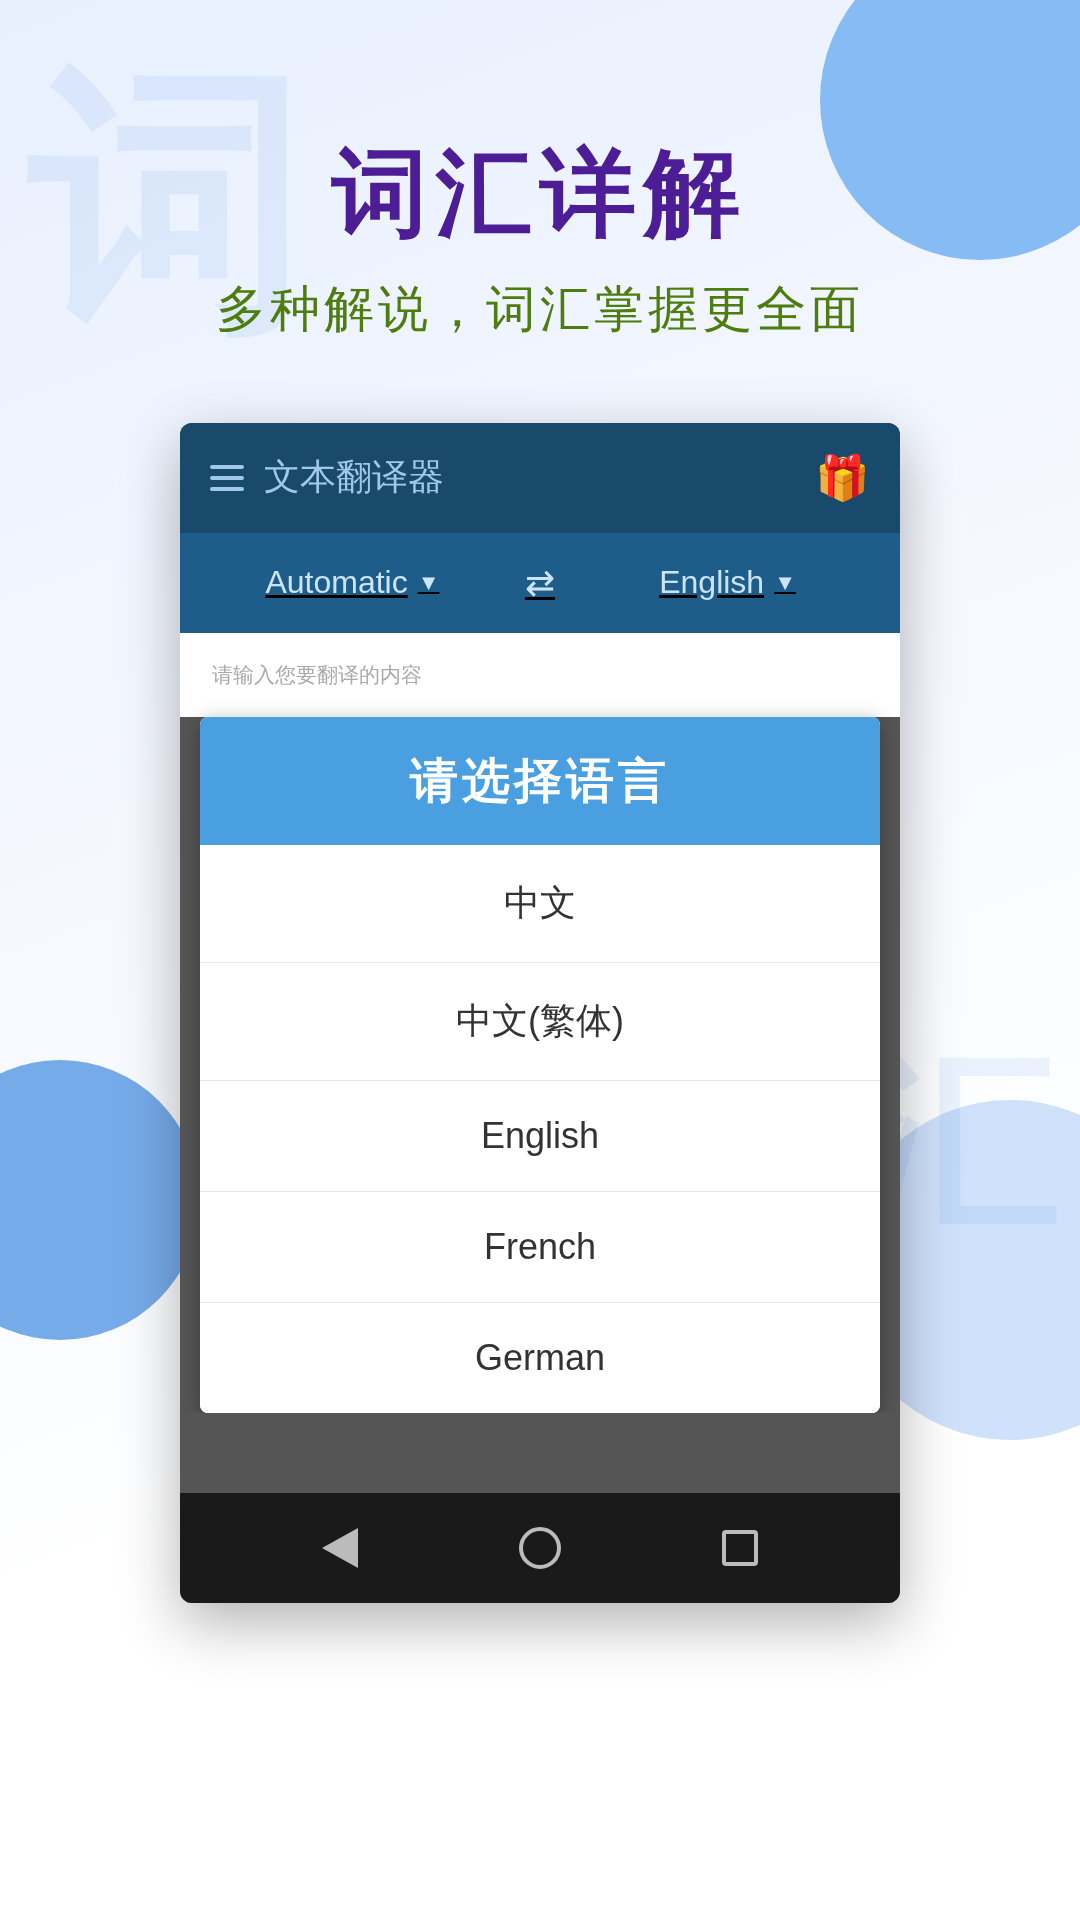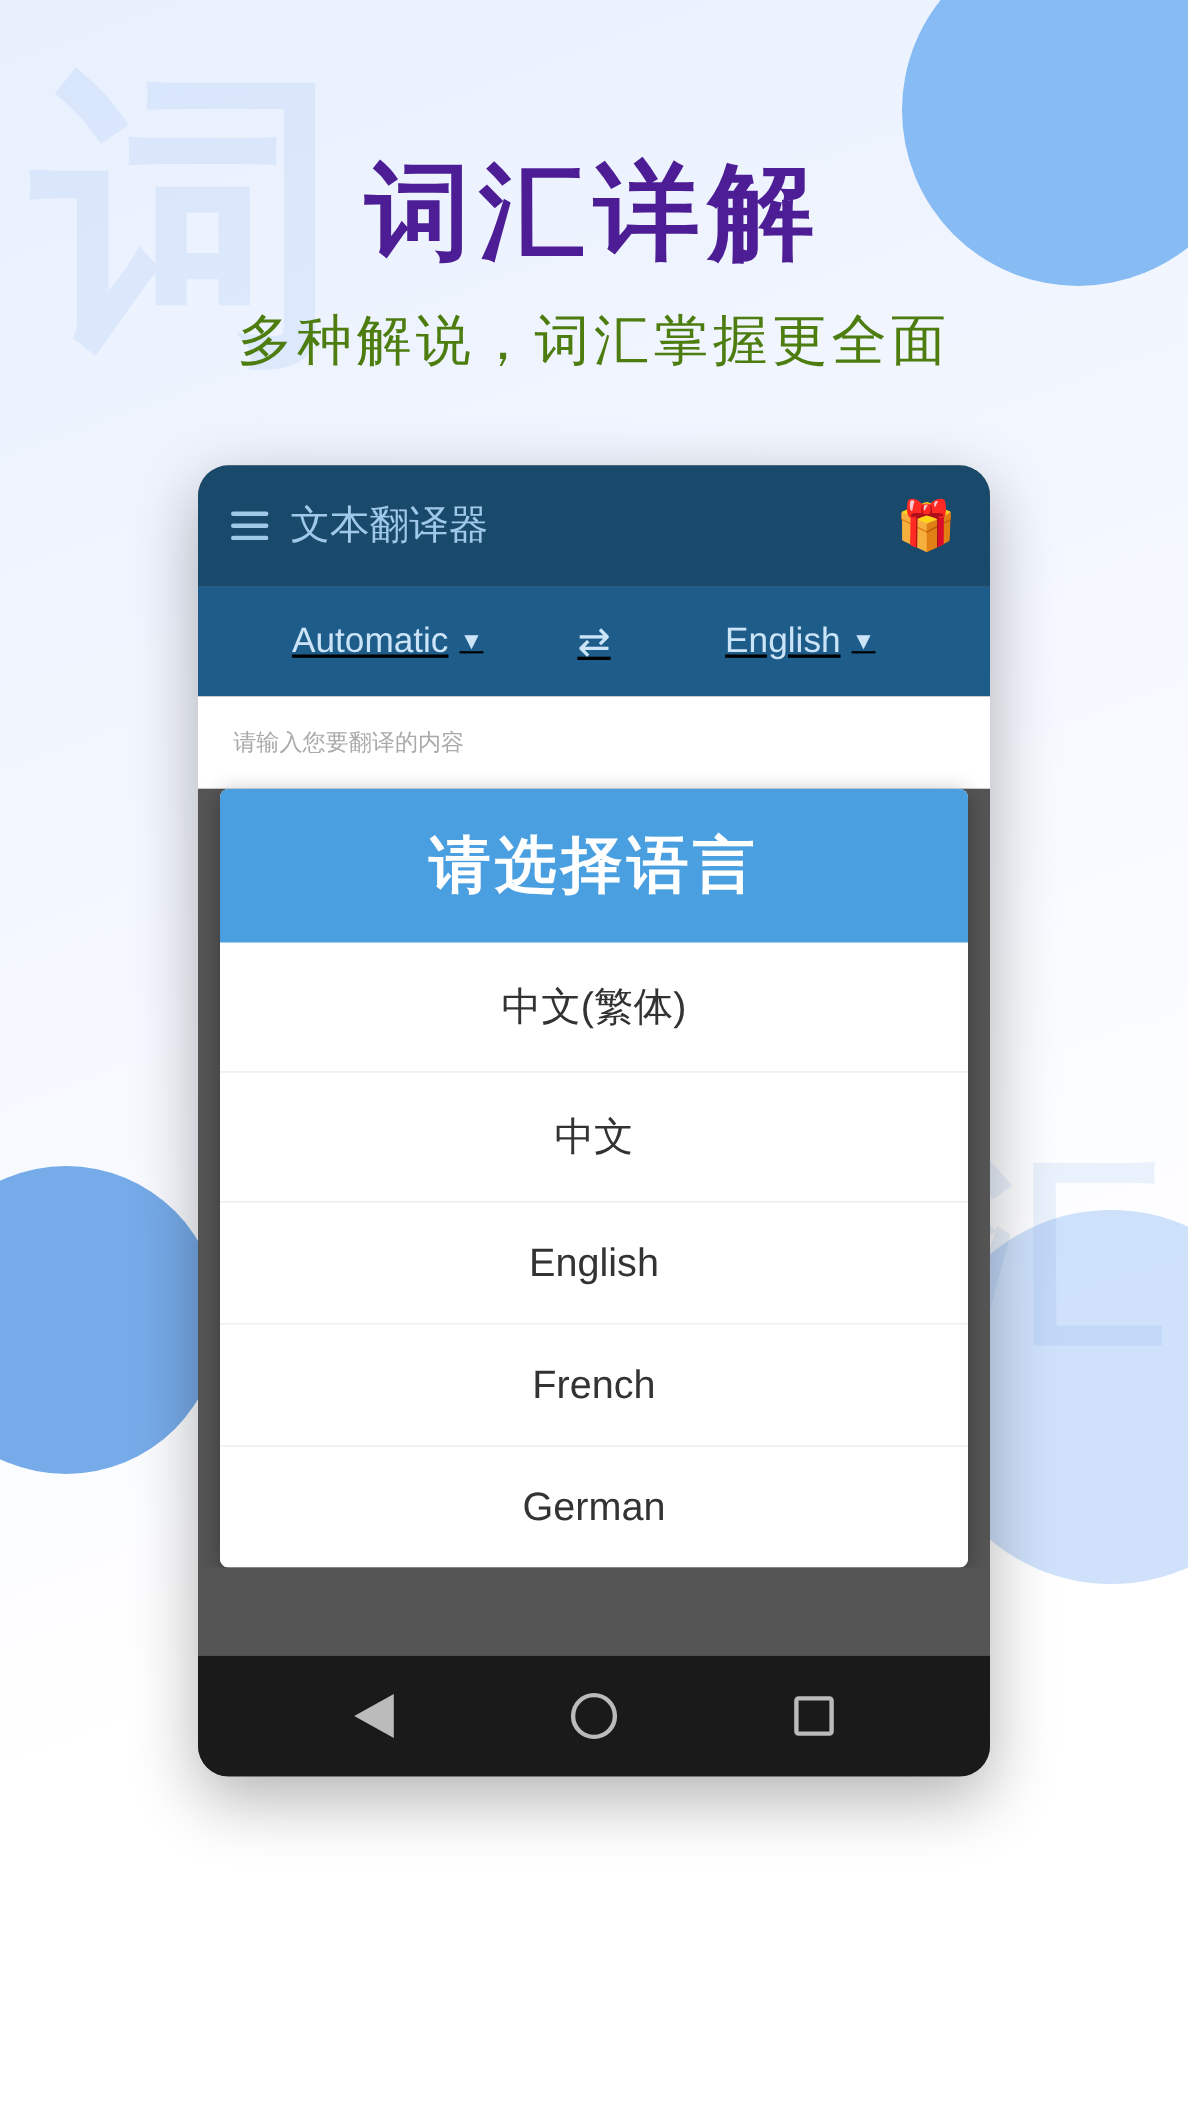--- a/index.html
+++ b/index.html
@@ -100,21 +100,21 @@
       font-weight: 400;
     }
 
     
     .app-frame {
       position: relative;
       z-index: 3;
       margin: 20px auto 0;
       width: 720px;
       background: #666;
-      border-radius: 28px;
+      border-radius: 12px;
       overflow: hidden;
       box-shadow: 0 20px 60px rgba(0,0,0,0.3);
     }
 
     
     .app-topbar {
       background: #1a4a6b;
       height: 110px;
       display: flex;
       align-items: center;
@@ -208,21 +208,21 @@
     }
 
     .modal-header {
       background: #4a9fe0;
       padding: 32px;
       text-align: center;
     }
 
     .modal-header-title {
       color: #fff;
-      font-size: 56px;
+      font-size: 48px;
       font-weight: 600;
       letter-spacing: 4px;
     }
 
     .modal-list {
       background: #fff;
     }
 
     .modal-list-item {
       padding: 34px 40px;
@@ -331,22 +331,22 @@
 
   <div class="app-content">
 
     <div class="input-placeholder-row">请输入您要翻译的内容</div>
 
     <div class="modal-dialog">
       <div class="modal-header">
         <div class="modal-header-title">请选择语言</div>
       </div>
       <div class="modal-list" id="modal-list">
-      <div class="modal-list-item">中文(繁体)</div>
-          <div class="modal-list-item">中文</div>
+      <div class="modal-list-item">中文</div>
+          <div class="modal-list-item">中文(繁体)</div>
           <div class="modal-list-item">English</div>
           <div class="modal-list-item">French</div>
           <div class="modal-list-item">German</div>
         </div>
     </div>
 
     <div class="app-bottom-spacer"></div>
 
   </div>
 

